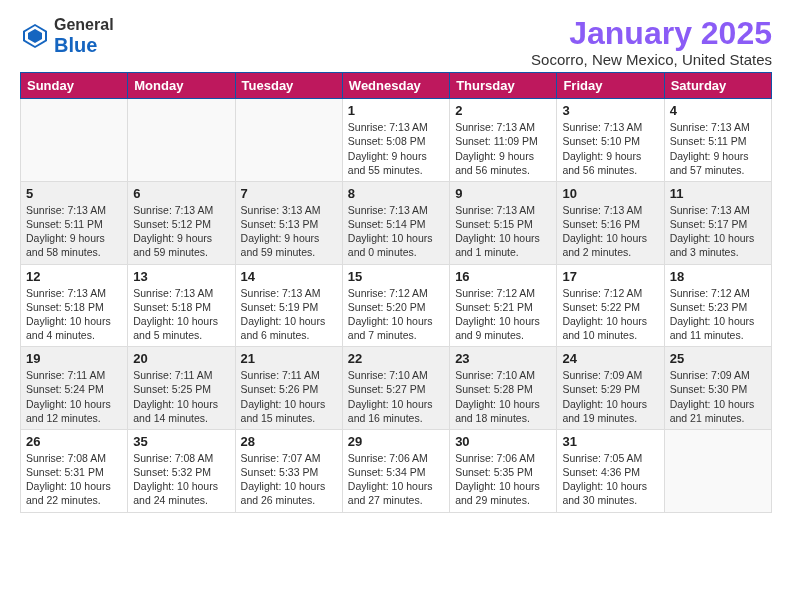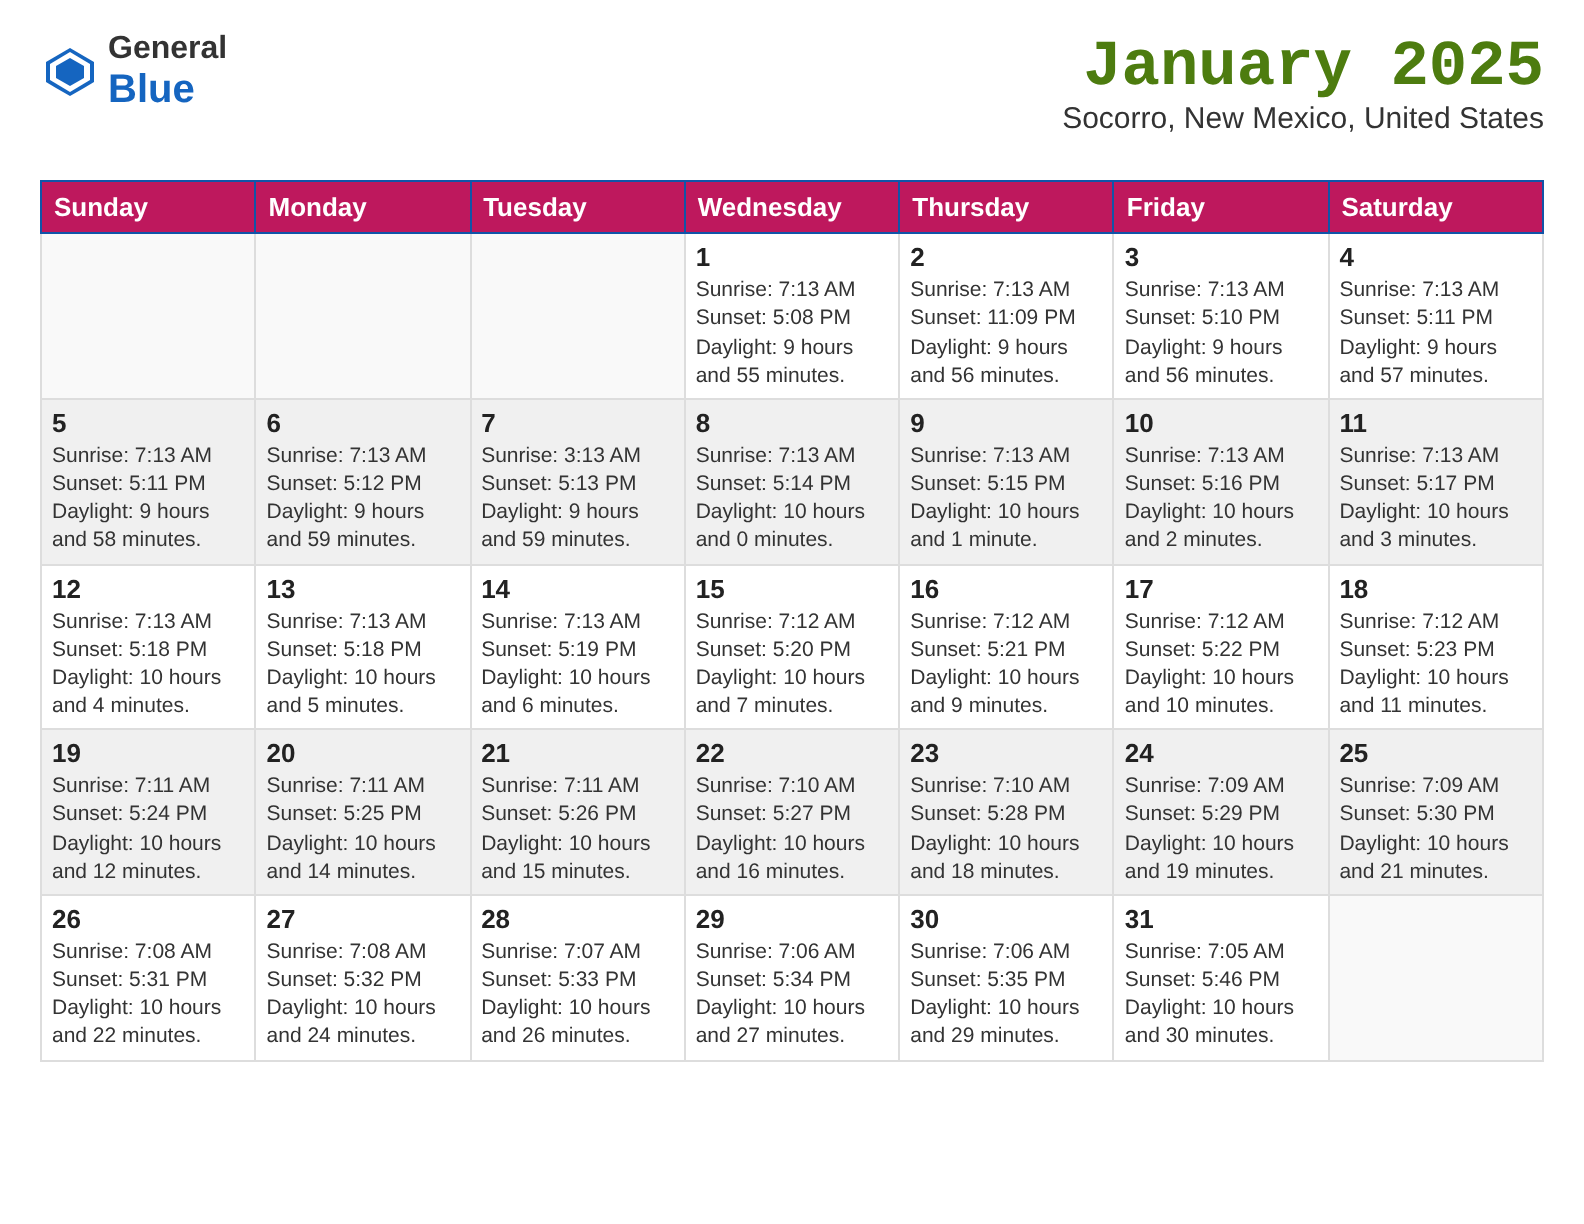--- a/index.html
+++ b/index.html
@@ -10,21 +10,21 @@
       min-height: 612px;
     }
     .page {
       width: 792px;
       padding: 16px 20px 20px 20px;
     }
     .header {
       display: flex;
       align-items: flex-start;
       justify-content: space-between;
-      margin-bottom: 22px;
+      margin-bottom: 4px;
     }
     .logo {
       display: flex;
       align-items: center;
       gap: 4px;
     }
     .logo-text {
       display: flex;
       flex-direction: column;
       line-height: 1.1;
@@ -42,23 +42,22 @@
     .logo-icon {
       width: 30px;
       height: 30px;
     }
     .title-block {
       text-align: right;
     }
     .month-title {
       font-size: 32px;
       font-weight: bold;
-      color: #4d7c0f;
+      color: #8b5cf6;
       line-height: 1.1;
-      font-family: Liberation Mono, monospace;
     }
     .location-title {
       font-size: 15px;
       color: #333;
     }
     .calendar {
       width: 100%;
       border-collapse: collapse;
       border: 1px solid #ccc;
     }
@@ -296,21 +295,21 @@
           </td>
         </tr>
         <tr>
           <td>
             <div class="day-number">26</div>
             <div class="day-info">Sunrise: 7:08 AM
 Sunset: 5:31 PM
 Daylight: 10 hours and 22 minutes.</div>
           </td>
           <td>
-            <div class="day-number">27</div>
+            <div class="day-number">35</div>
             <div class="day-info">Sunrise: 7:08 AM
 Sunset: 5:32 PM
 Daylight: 10 hours and 24 minutes.</div>
           </td>
           <td>
             <div class="day-number">28</div>
             <div class="day-info">Sunrise: 7:07 AM
 Sunset: 5:33 PM
 Daylight: 10 hours and 26 minutes.</div>
           </td>
@@ -322,20 +321,20 @@
           </td>
           <td>
             <div class="day-number">30</div>
             <div class="day-info">Sunrise: 7:06 AM
 Sunset: 5:35 PM
 Daylight: 10 hours and 29 minutes.</div>
           </td>
           <td>
             <div class="day-number">31</div>
             <div class="day-info">Sunrise: 7:05 AM
-Sunset: 5:46 PM
+Sunset: 4:36 PM
 Daylight: 10 hours and 30 minutes.</div>
           </td>
           <td class="empty"></td>
         </tr>
       </tbody>
   </table>
 </div>
 
 </body></html>

